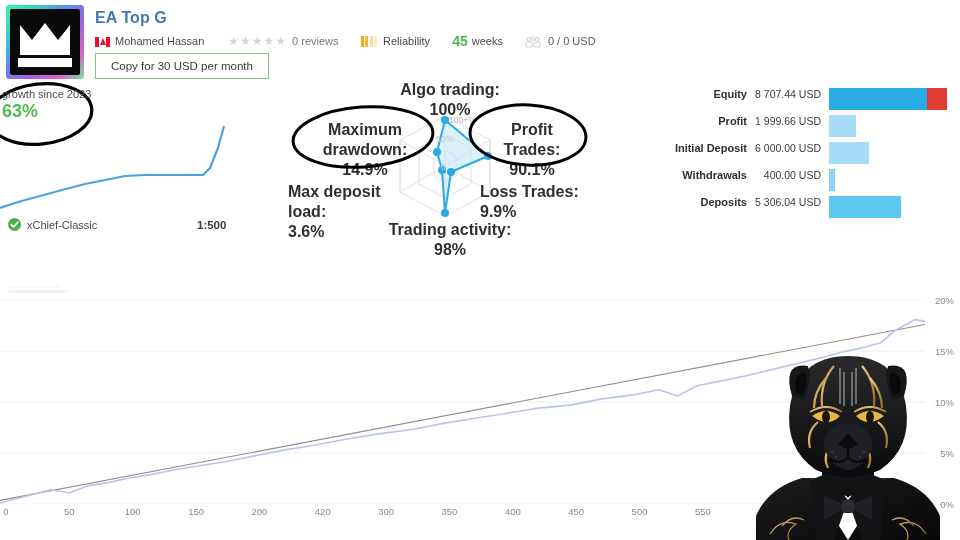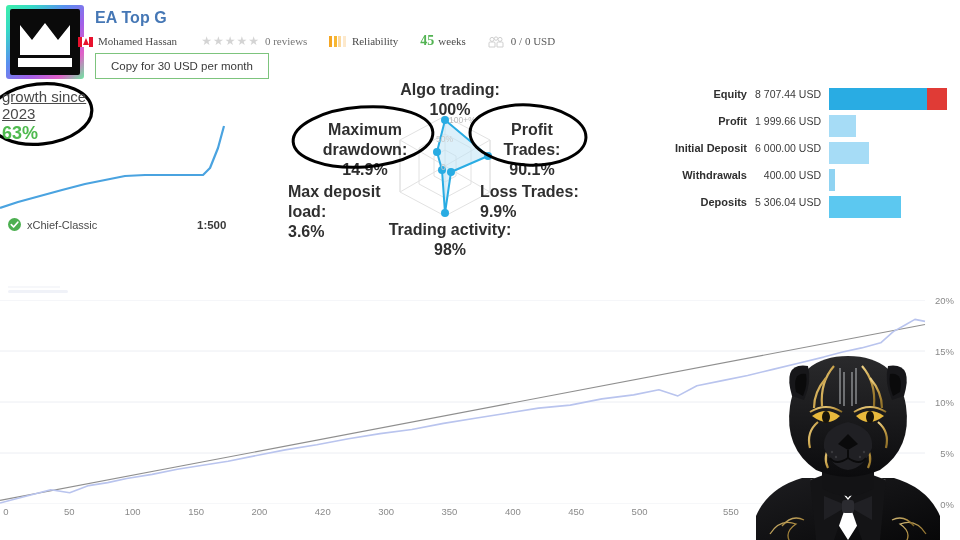--- a/index.html
+++ b/index.html
@@ -42,25 +42,24 @@
     background: #ffffff;
   }
 
   
   .title {
     position: absolute; left: 95px; top: 9px;
     font-size: 16px; font-weight: bold; color: #4577b5;
     letter-spacing: .1px;
   }
   .meta-row {
-    position: absolute; left: 78px; top: 33px;
+    position: absolute; left: 95px; top: 33px;
     display: flex; align-items: center;
     font-size: 11px; color: #555;
     white-space: nowrap;
-    font-family: Liberation Serif, serif;
   }
   .flag {
     display: inline-block; width: 15px; height: 10px;
     margin-right: 5px; position: relative; top: 1px;
     background:
       linear-gradient(90deg,#e8112d 0 27%, #ffffff 27% 73%, #e8112d 73% 100%);
   }
   .flag::after{
     content:""; position:absolute; left:50%; top:1px;
     transform:translateX(-50%);
@@ -86,21 +85,21 @@
     background: #ffffff;
     padding: 6px 15px;
     font-size: 11.5px;
     color: #3a3a3a;
     font-family: "Liberation Sans", sans-serif;
     cursor: pointer;
   }
 
   
   .growth-box { position:absolute; left:2px; top:88px; width:110px; }
-  .growth-label { font-size: 15px; color:#4a4a4a;text-decoration:underline; }
+  .growth-label { font-size: 11px; color:#4a4a4a; }
   .growth-value { font-size: 18px; color:#4fba4f; font-weight:bold; margin-top:1px;}
   .ellipse-growth { position:absolute; left:-12px; top:78px; }
 
   
   .spark { position:absolute; left:0px; top:120px; }
 
   
   .broker-row {
     position:absolute; left:8px; top:218px; width:240px;
     display:flex; align-items:center; font-size:11px; color:#4a4a4a;
@@ -333,21 +332,21 @@
       <div class="xtick" style="left: 69.3562px;">50</div>
       <div class="xtick" style="left: 132.712px;">100</div>
       <div class="xtick" style="left: 196.068px;">150</div>
       <div class="xtick" style="left: 259.425px; text-align: center;">200</div>
       <div class="xtick" style="left: 322.781px;">420</div>
       <div class="xtick" style="left: 386.137px;">300</div>
       <div class="xtick" style="left: 449.493px;">350</div>
       <div class="xtick" style="left: 512.849px;">400</div>
       <div class="xtick" style="left: 576.205px;">450</div>
       <div class="xtick" style="left: 639.562px;">500</div>
-      <div class="xtick" style="left: 702.918px; margin-left: 28px;">550</div>
+      <div class="xtick" style="left: 702.918px;">550</div>
       <div class="xtick" style="left: 766.274px;">600</div>
       <div class="xtick" style="left: 829.63px;">650</div>
       <div class="xtick" style="left: 892.986px;">700</div>
     </div>
 </div>
 
 <svg class="mascot" viewBox="0 0 200 192">
   <defs>
     <linearGradient id="gold" x1="0" y1="0" x2="1" y2="1">
       <stop offset="0%" stop-color="#f0d489"></stop>

